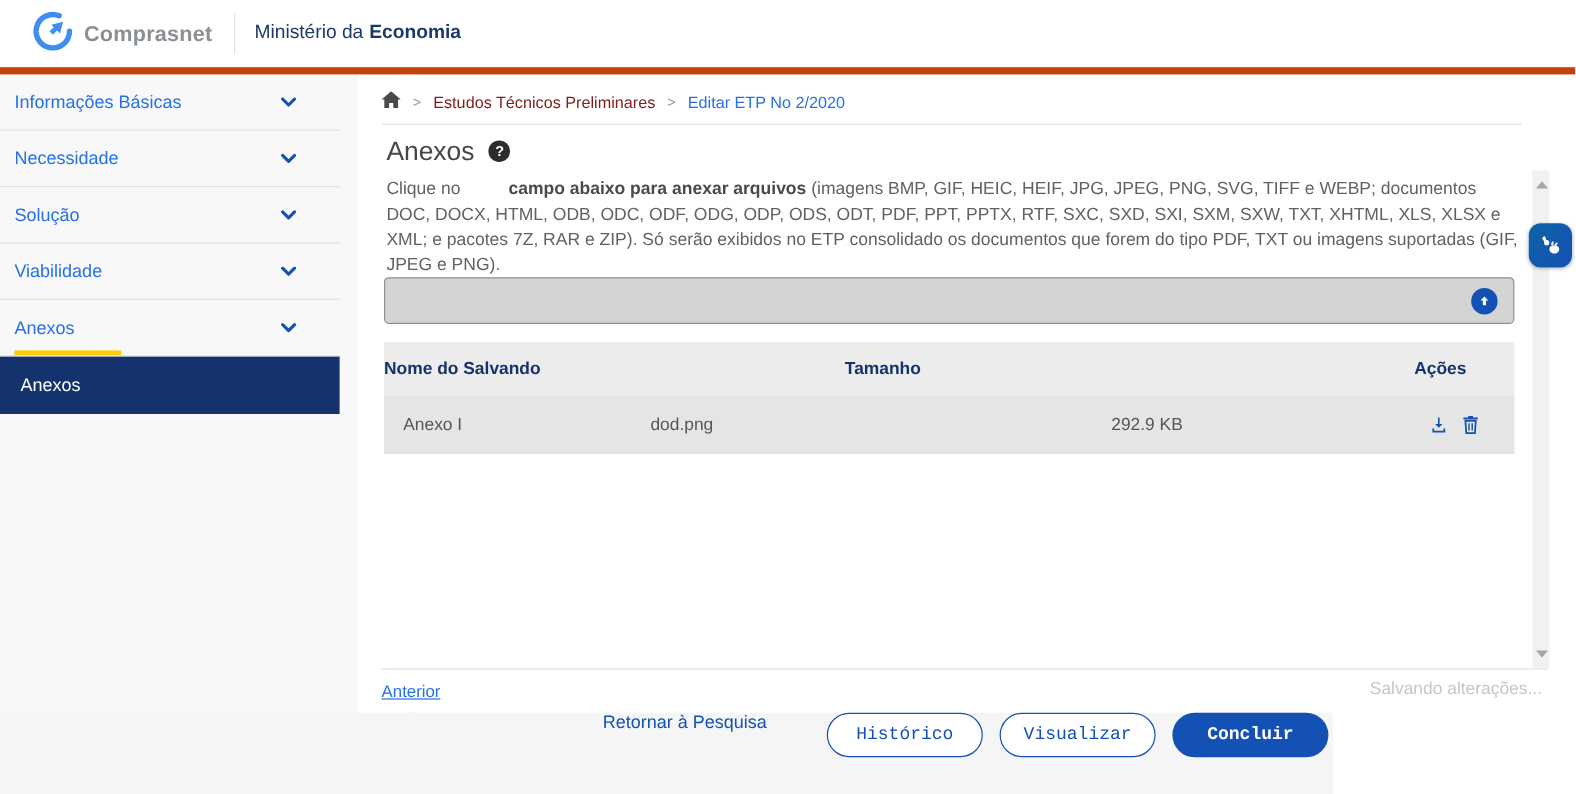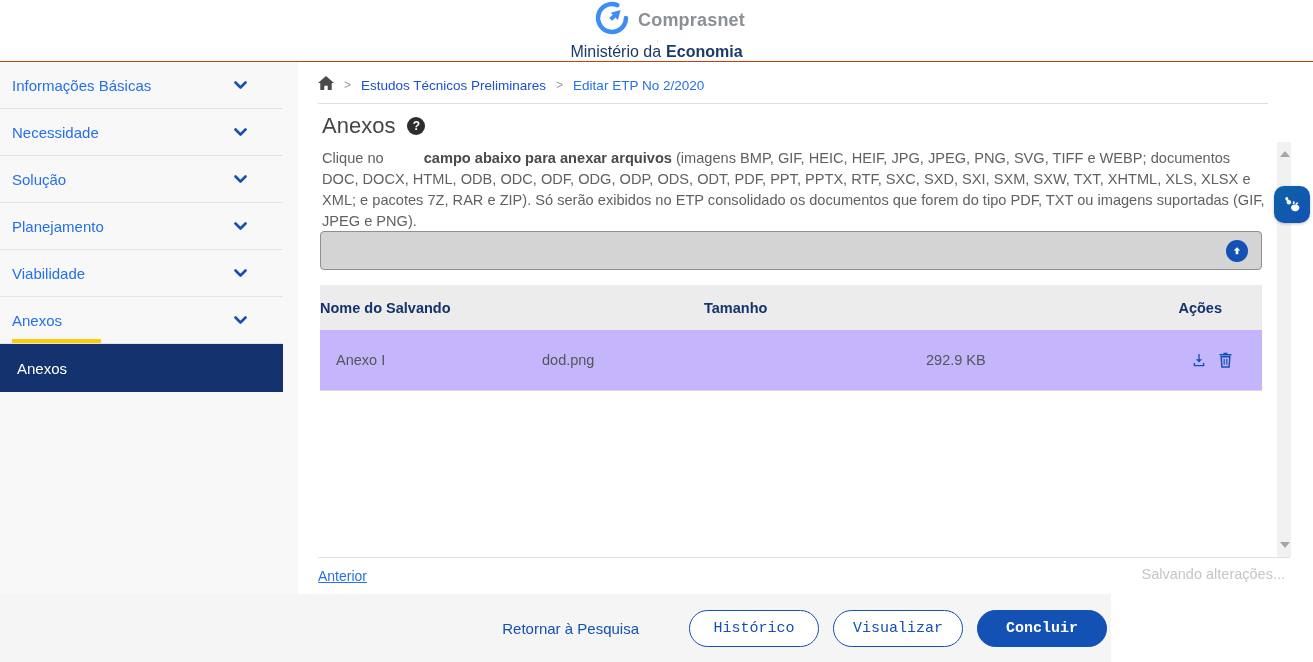--- a/index.html
+++ b/index.html
@@ -1,21 +1,21 @@
 <!DOCTYPE html>
 <html><head>
 <meta charset="utf-8">
 <style>
   * { margin:0; padding:0; box-sizing:border-box; }
   html,body { width:1313px; height:662px; font-family:"Liberation Sans", sans-serif; background:#fff; }
   .app { position:relative; width:1313px; height:662px; overflow:hidden; background:#fff; }
 
   
   .header { position:absolute; left:0; top:0; width:1313px; height:62px; background:#fff;
-            border-bottom:1px solid #c2410c; display:flex; align-items:center; z-index:5;flex-direction:column; }
+            border-bottom:6px solid #c2410c; display:flex; align-items:center; z-index:5; }
   .brand { display:flex; align-items:center; gap:8px; margin-left:26px; cursor:pointer; }
   .brand-name { font-size:18px; font-weight:bold; color:#8a8f94; letter-spacing:.2px; }
   .header-divider { width:1px; height:34px; background:#e0e0e0; margin:0 16px 0 18px; }
   .ministry { font-size:16px; color:#1b3a6b; display:flex; gap:5px; }
   .ministry b { font-weight:bold; }
 
   
   .sidebar { position:absolute; left:0; top:62px; width:346px; height:532px; background:#f8f8f8;
              border-right:1px solid #0f766e; }
   .sb-items { position:absolute; left:0; top:0; width:283px; }
@@ -34,41 +34,41 @@
                border-left:1px solid #e4e4e4; }
   .tri-up { position:absolute; left:3px; top:9px; width:0; height:0;
             border-left:5px solid transparent; border-right:5px solid transparent; border-bottom:6px solid #a6a6a6; }
   .tri-down { position:absolute; left:3px; bottom:9px; width:0; height:0;
               border-left:5px solid transparent; border-right:5px solid transparent; border-top:6px solid #a6a6a6; }
 
   
   .main { position:absolute; left:298px; top:62px; width:1015px; height:532px; background:#fff; }
   .breadcrumb { position:absolute; left:20px; top:13px; height:20px; display:flex; align-items:center; gap:10px; }
   .bc-sep { font-size:12px; color:#9a9a9a; }
-  .bc-link { font-size:13.5px; color:#1d4ed8; cursor:pointer; }
+  .bc-link { font-size:13.5px; color:#7f1d1d; cursor:pointer; }
   .bc-active { font-size:13.5px; color:#2670e8; cursor:pointer; }
   .bc-divider { position:absolute; left:20px; top:41px; width:950px; height:1px; background:#e0e0e0; }
 
   .title-row { position:absolute; left:24px; top:51px; display:flex; align-items:center; gap:12px; }
   .page-title { font-size:22px; color:#454545; }
   .help-badge { width:18px; height:18px; border-radius:50%; background:#2d2d2d; color:#fff; font-size:12px;
                 font-weight:bold; display:flex; align-items:center; justify-content:center; cursor:pointer; }
 
   .instructions { position:absolute; left:24px; top:86px; width:944px; font-size:14.6px; line-height:21px;
                   color:#616161; }
   .instructions b { color:#4a4a4a;margin-left:36px; }
 
   .upload-bar { position:absolute; left:22px; top:169px; width:942px; height:39px; background:#d4d4d4;
                 border:1px solid #8f8f8f; border-radius:4px; cursor:pointer; }
   .upload-circle { position:absolute; right:13px; top:8px; width:22px; height:22px; border-radius:50%;
                    background:#1351b4; display:flex; align-items:center; justify-content:center; }
 
   .tbl { position:absolute; left:22px; top:223px; width:942px; }
   .tbl-header { display:flex; height:45px; align-items:center; background:#ececec; }
-  .tbl-row { display:flex; height:61px; align-items:center; background:#c4b5fd; border-bottom:1px solid #dcdcdc; }
+  .tbl-row { display:flex; height:48px; align-items:center; background:#e5e5e5; border-bottom:1px solid #dcdcdc; }
   .c1 { width:222px; padding-left:16px; }
   .c2 { width:384px; }
   .c3 { width:242px; }
   .c4 { flex:1; text-align:right; padding-right:40px; }
   .th { font-size:14.5px; font-weight:bold; color:#14336e; }
   .td { font-size:14.5px; color:#565656; }
   .actions-cell { flex:1; display:flex; justify-content:flex-end; gap:10px; padding-right:28px; }
   .action-btn { width:17px; height:17px; cursor:pointer; display:flex; align-items:center; justify-content:center; }
 
   .bottom-divider { position:absolute; left:20px; top:495px; width:972px; height:1px; background:#e0e0e0; }
@@ -77,21 +77,21 @@
   .saving { position:absolute; right:28px; top:504px; font-size:14.5px; color:#c6c6c6; }
 
   .main-scroll { position:absolute; left:979px; top:80px; width:14px; height:415px; background:#f1f1f1; }
 
   .vlibras { position:absolute; left:976px; top:124px; width:36px; height:37px; border-radius:10px;
              background:linear-gradient(135deg,#0e63a6,#1351b4); display:flex; align-items:center;
              justify-content:center; cursor:pointer; z-index:6; box-shadow:0 1px 3px rgba(0,0,0,.25); }
 
   
   .footer { position:absolute; left:0; top:594px; width:1111px; height:68px; background:#f5f5f5;
-            display:flex; align-items:center; justify-content:flex-end; padding-right:4px; gap:14px; }
+            display:flex; justify-content:flex-end; padding-right:4px; gap:14px; }
   .return-link { font-size:15px; color:#1351b4; margin-right:36px; cursor:pointer; }
   .btn { width:130px; height:37px; border-radius:19px; font-size:15px; display:flex; align-items:center;
          justify-content:center; cursor:pointer; font-family:Liberation Mono, monospace; }
   .btn-outline { background:#fff; border:1px solid #1351b4; color:#1351b4; }
   .btn-primary { background:#1351b4; border:1px solid #1351b4; color:#fff; font-weight:bold; margin-right:0; }
 </style>
 </head>
 <body>
 
 <div class="app">
@@ -122,26 +122,20 @@
           </svg>
       </div>
       <div class="sb-item">
         <span class="lbl">Necessidade</span>
         <svg class="chev" viewBox="0 0 13 9">
             <polyline points="1.5,1.5 6.5,6.5 11.5,1.5" fill="none" stroke="#1351b4" stroke-width="2.6" stroke-linecap="round" stroke-linejoin="round"></polyline>
           </svg>
       </div>
       <div class="sb-item">
         <span class="lbl">Solução</span>
-        <svg class="chev" viewBox="0 0 13 9">
-            <polyline points="1.5,1.5 6.5,6.5 11.5,1.5" fill="none" stroke="#1351b4" stroke-width="2.6" stroke-linecap="round" stroke-linejoin="round"></polyline>
-          </svg>
-      </div>
-      <div class="sb-item">
-        <span class="lbl">Planejamento</span>
         <svg class="chev" viewBox="0 0 13 9">
             <polyline points="1.5,1.5 6.5,6.5 11.5,1.5" fill="none" stroke="#1351b4" stroke-width="2.6" stroke-linecap="round" stroke-linejoin="round"></polyline>
           </svg>
       </div>
       <div class="sb-item">
         <span class="lbl">Viabilidade</span>
         <svg class="chev" viewBox="0 0 13 9">
             <polyline points="1.5,1.5 6.5,6.5 11.5,1.5" fill="none" stroke="#1351b4" stroke-width="2.6" stroke-linecap="round" stroke-linejoin="round"></polyline>
           </svg>
       </div>

